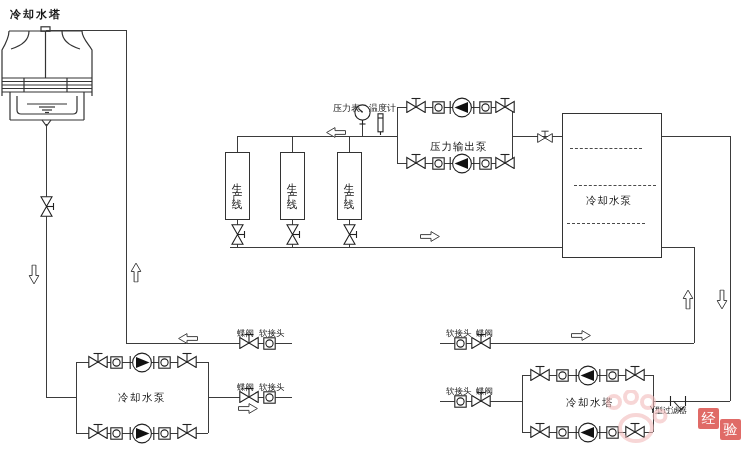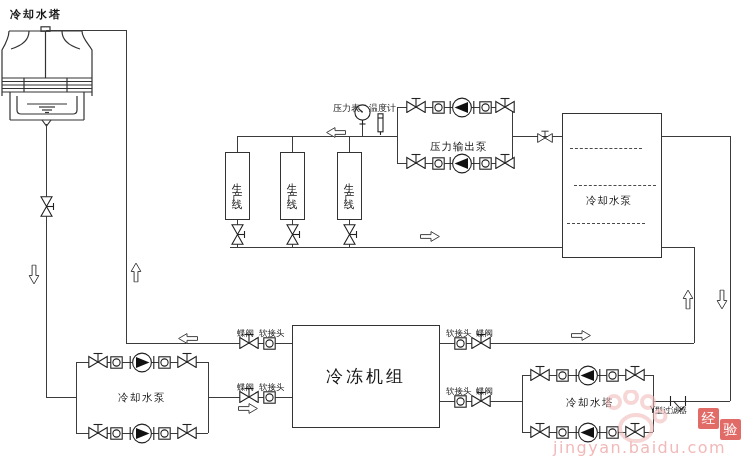--- a/index.html
+++ b/index.html
@@ -143,23 +143,20 @@
 
   <div class="pipe pipe-v" style="left:237px;top:136px;height:16px;"></div>
   <div class="pipe pipe-v" style="left:292px;top:136px;height:16px;"></div>
   <div class="pipe pipe-v" style="left:349px;top:136px;height:16px;"></div>
   <div class="pipe pipe-v" style="left:237px;top:220px;height:27px;"></div>
   <div class="pipe pipe-v" style="left:292px;top:220px;height:27px;"></div>
   <div class="pipe pipe-v" style="left:349px;top:220px;height:27px;"></div>
   <div class="pipe pipe-h" style="left:230px;top:247px;width:348px;"></div>
   <div class="pipe pipe-v" style="left:362px;top:120px;height:16px;"></div>
 
-  <div class="box chillerbox" style="left:292px;top:325px;width:148px;height:103px;border-width:1.6px;">
-    <span class="lbl" style="position:static;font-size:17px;letter-spacing:3px;">冷冻机组</span>
-  </div>
 
   <div class="box" style="left:562px;top:113px;width:100px;height:145px;"></div>
   <div class="dash" style="left:570px;top:148px;width:72px;"></div>
   <div class="dash" style="left:574px;top:185px;width:82px;"></div>
   <div class="dash" style="left:567px;top:223px;width:78px;"></div>
   <div class="lbl" style="left:586px;top:194px;font-size:10.5px;letter-spacing:1px;">冷却水泵</div>
 
   <div class="box prodbox" style="left:225px;top:152px;width:25px;height:68px;">
     <span class="lbl vtext" style="position:static;font-size:10.5px;letter-spacing:8px;">生产线</span>
   </div>
@@ -359,15 +356,14 @@
     <g stroke="#f2bcbc" stroke-width="4" fill="none">
       <circle cx="14" cy="12" r="6"></circle>
       <circle cx="31" cy="7" r="6"></circle>
       <circle cx="48" cy="12" r="6"></circle>
       <circle cx="60" cy="26" r="5.5"></circle>
       <ellipse cx="36" cy="38" rx="16" ry="13"></ellipse>
     </g>
   </svg>
   <div class="badge" style="left:698px;top:408px;">经</div>
   <div class="badge" style="left:720px;top:419px;">验</div>
-  <div class="wm" style="left:553px;top:438px;font-size:16px;letter-spacing:1.5px;color:#f2b9b9;">jingyan.baidu.com</div>
 
 </div>
 
 </body></html>

